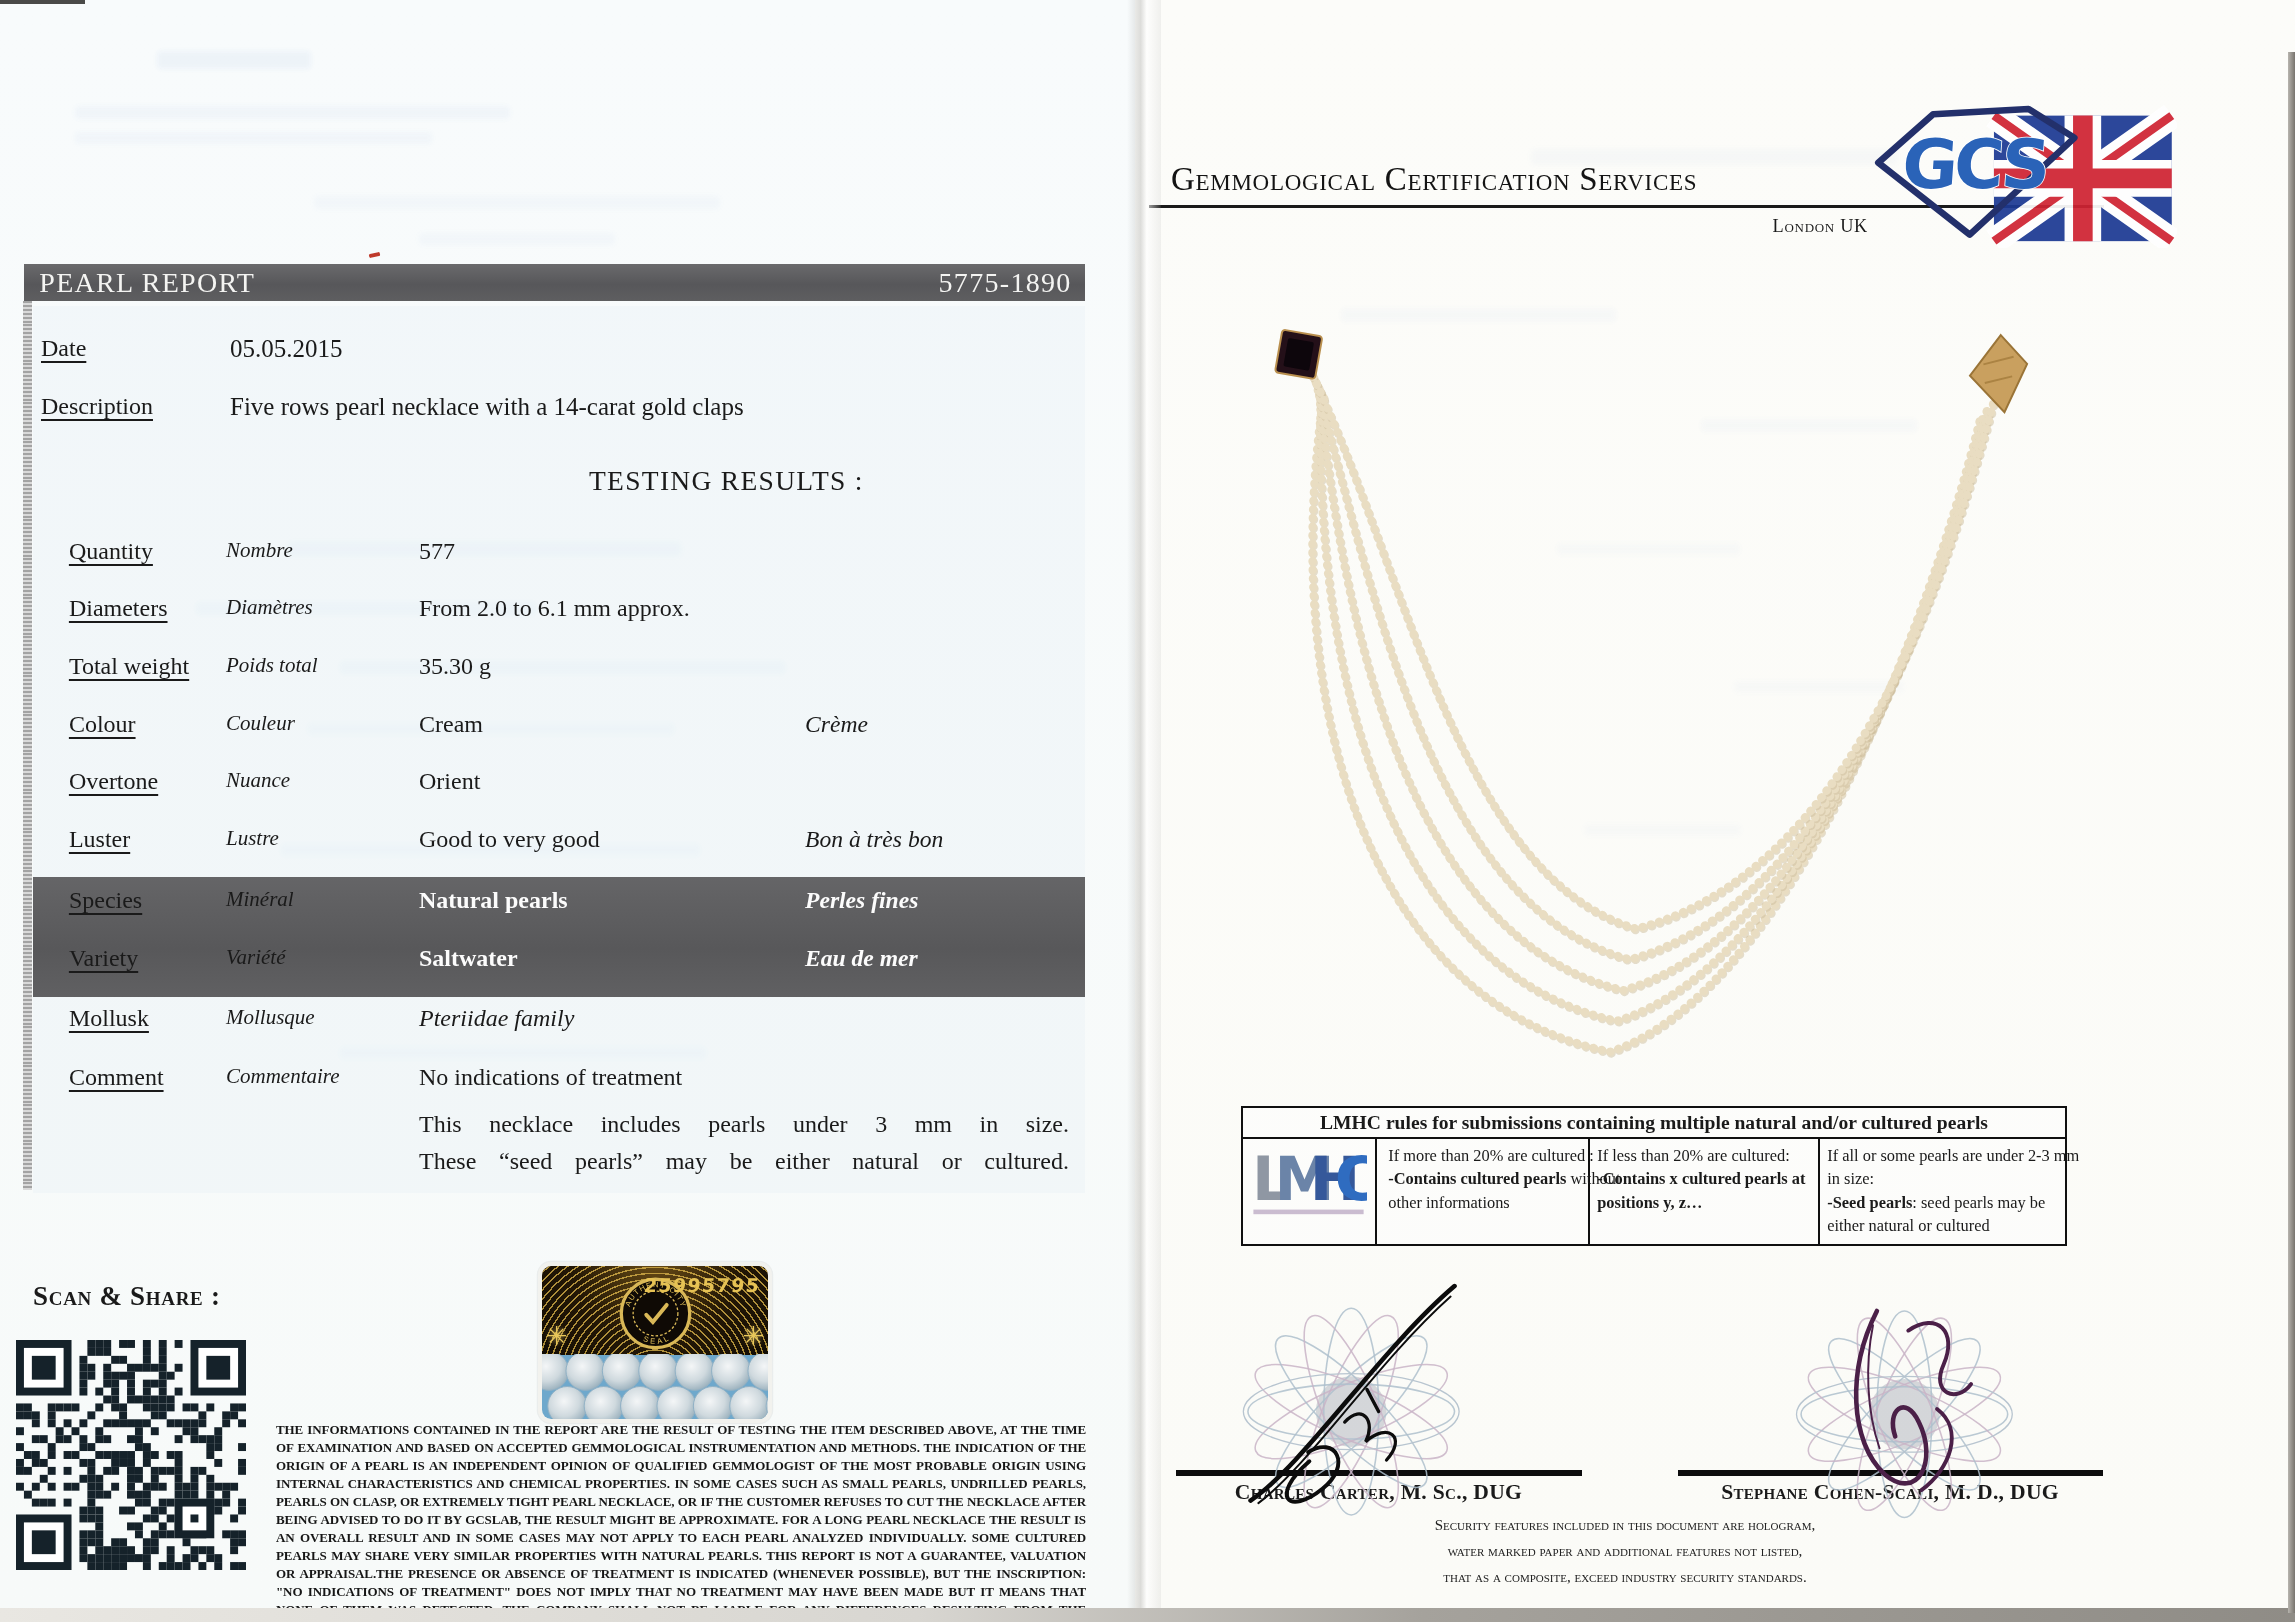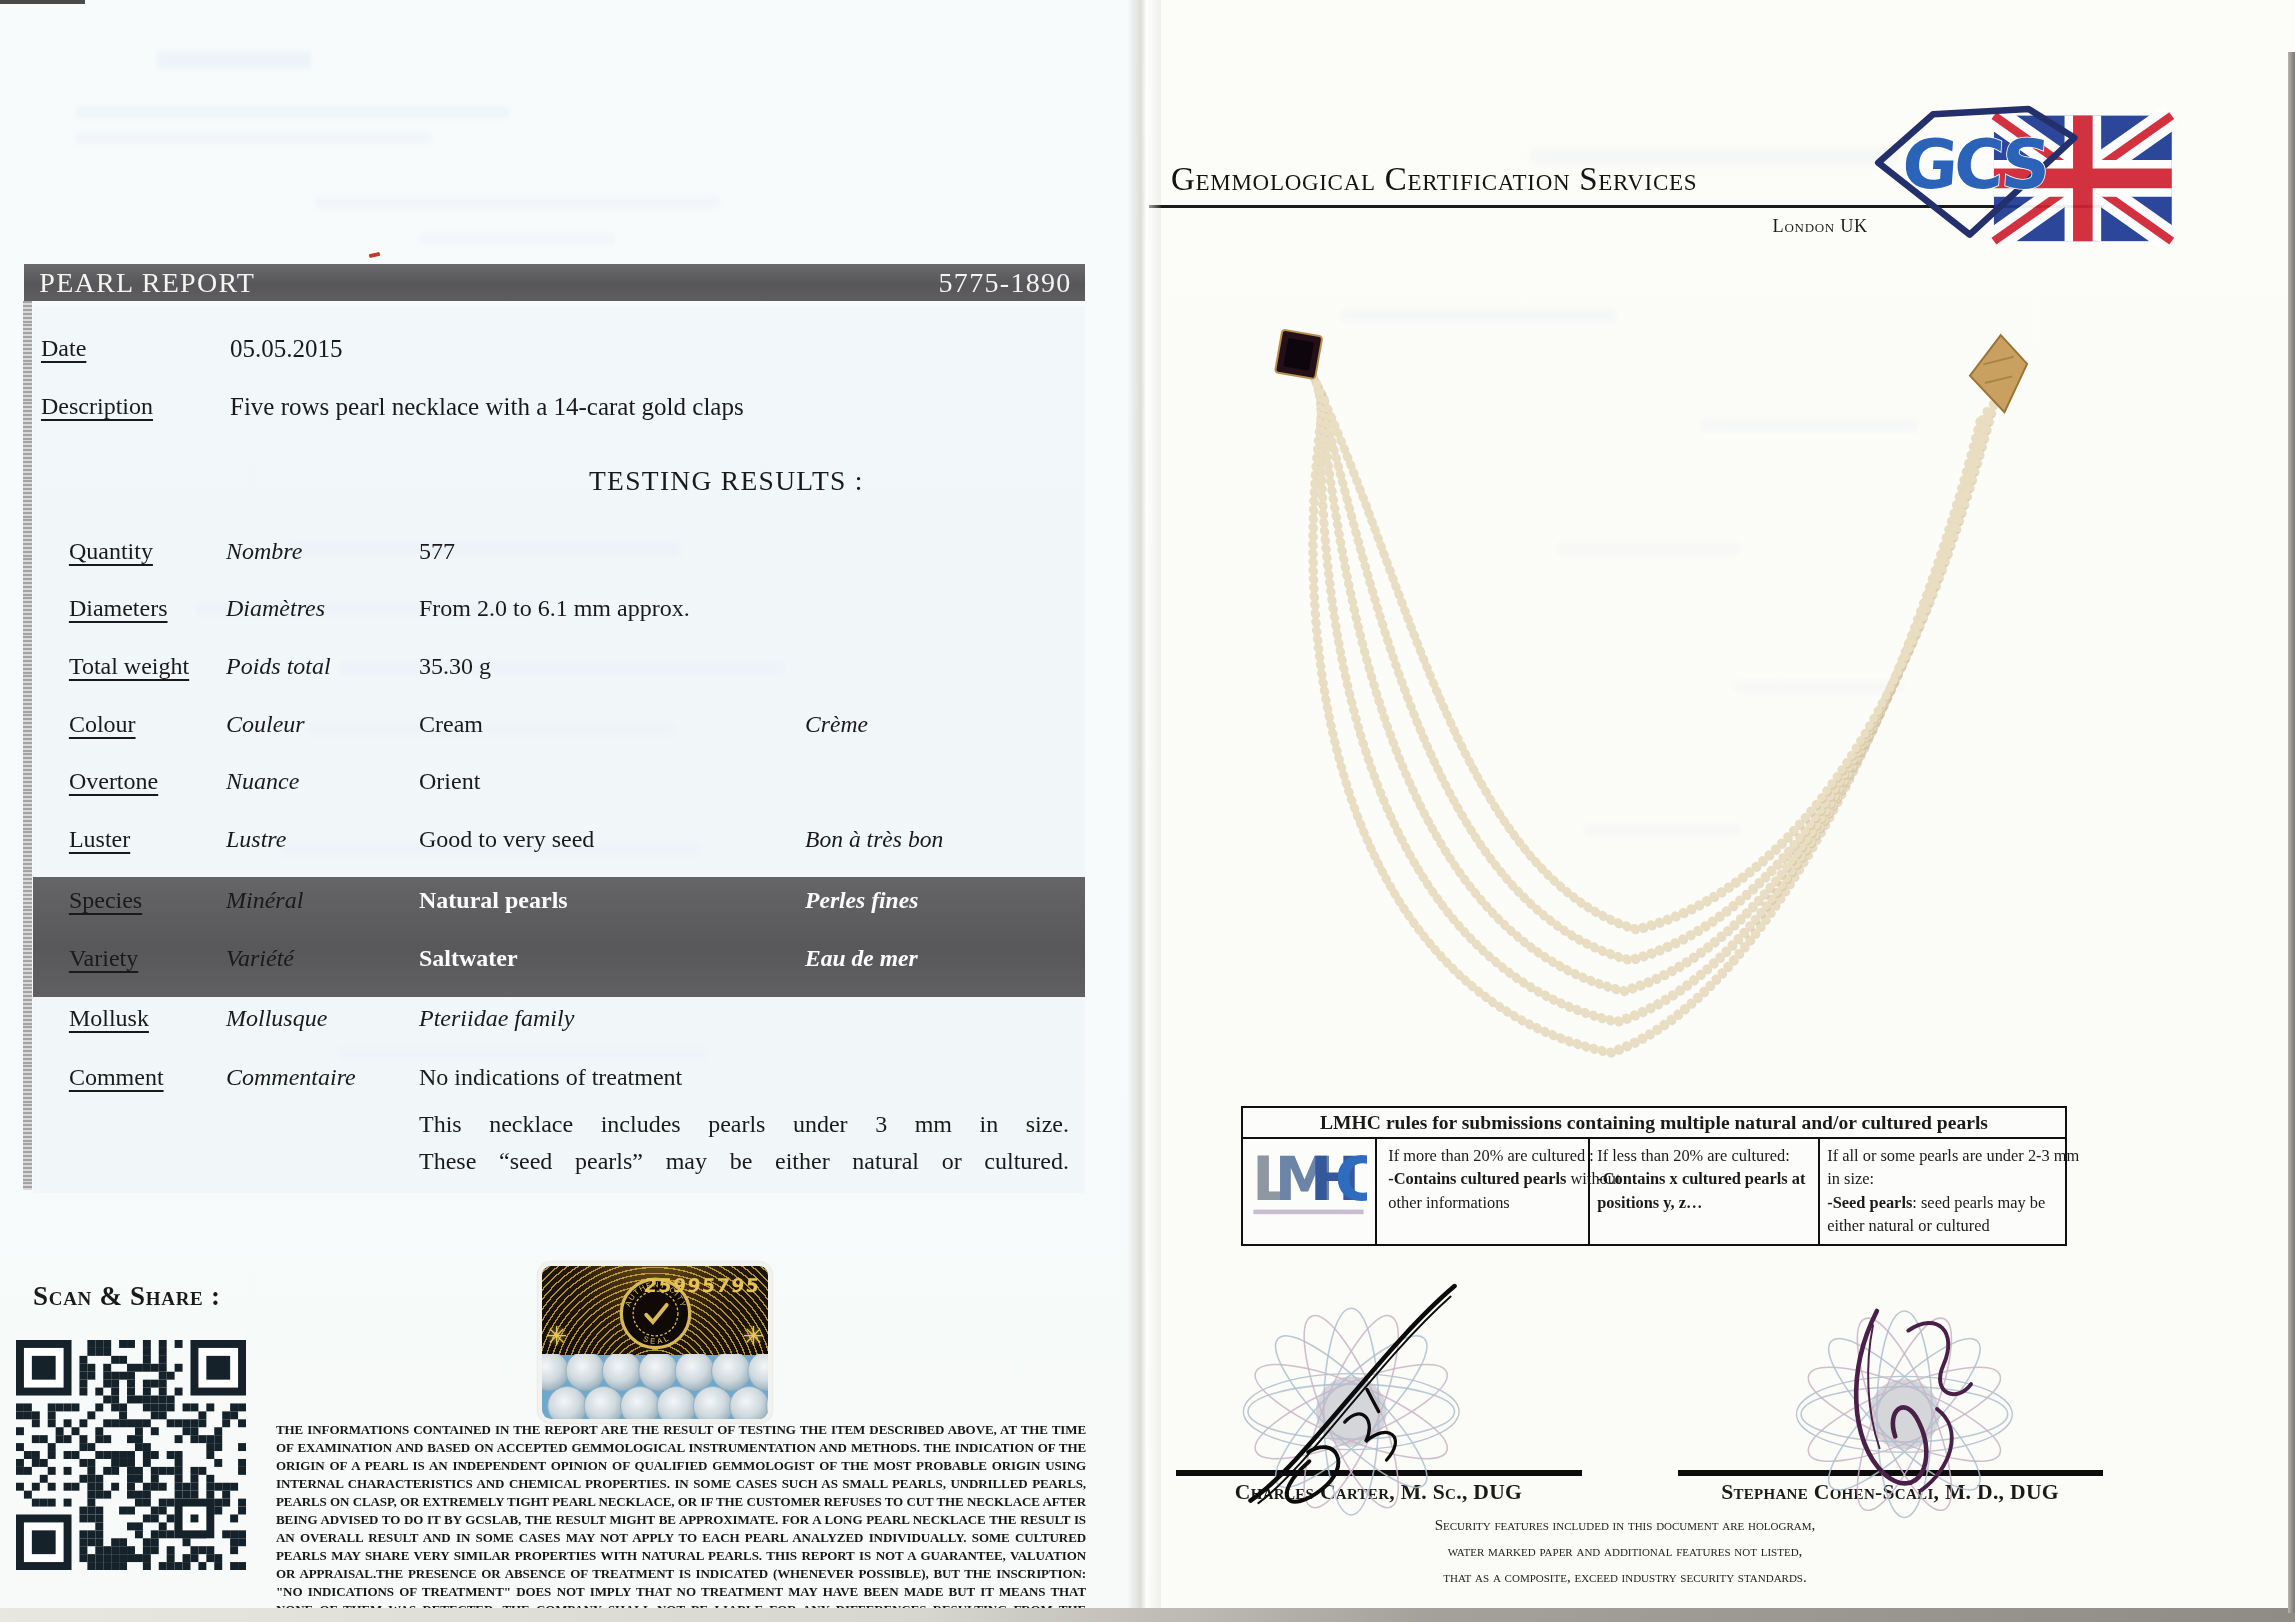--- a/index.html
+++ b/index.html
@@ -24,21 +24,21 @@
       color:#f4f4f2;display:flex;justify-content:space-between;align-items:center;
       padding:0 13px 0 15.7px;font-size:28px;letter-spacing:1.3px;}
   .side-strip{left:23px;top:301px;width:8.5px;height:889px;
       background:repeating-linear-gradient(180deg,#a3a3a3 0 2px,#d9d9d9 2px 3.9px);}
   .flabel{font-size:24px;text-decoration:underline;text-decoration-thickness:2px;text-underline-offset:5.2px;}
   .fvalue{font-size:25px;}
   .testing-title{left:589px;top:465px;font-size:27.5px;letter-spacing:1.3px;}
   .trow{position:absolute;left:33px;width:1052px;height:58px;}
   .trow .en{position:absolute;left:7.9px;top:0;font-size:24px;text-decoration:underline;
             text-decoration-thickness:2px;text-underline-offset:5.2px;margin-left:28px;}
-  .trow .fr{position:absolute;left:193px;top:0;font-size:24px;font-style:italic;}
+  .trow .fr{position:absolute;left:193px;top:0;font-size:21px;font-style:italic;}
   .trow .val{position:absolute;left:386px;top:0;font-size:24px;}
   .trow .fr2{position:absolute;left:730px;top:0;font-size:23.6px;font-style:italic;margin-left:42px;}
   .dark-band{left:33px;top:877px;width:1052px;height:120px;
       background:linear-gradient(180deg,#656567,#58585a 60%,#606062);}
   .trow.dark .val,.trow.dark .fr2{color:#fcfcfc;font-weight:bold;}
   .trow .val.ital{font-style:italic;}
   .note{left:419px;top:1111px;width:650px;}
   .note div{font-size:24px;height:37px;text-align:justify;text-align-last:justify;}
   .scan-share{left:33px;top:1281px;font-size:27px;font-weight:bold;font-variant:small-caps;letter-spacing:0.7px;}
   .disclaimer{left:276px;top:1421px;width:810px;font-size:13px;line-height:18px;
@@ -138,21 +138,21 @@
   </div>
   <div class="trow" style="top:768px">
     <span class="en">Overtone</span>
     <span class="fr">Nuance</span>
     <span class="val">Orient</span>
     <span class="fr2"></span>
   </div>
   <div class="trow" style="top:826px">
     <span class="en">Luster</span>
     <span class="fr">Lustre</span>
-    <span class="val">Good to very seed</span>
+    <span class="val">Good to very good</span>
     <span class="fr2">Bon à très bon</span>
   </div>
   <div class="trow dark" style="top:887px">
     <span class="en">Species</span>
     <span class="fr">Minéral</span>
     <span class="val">Natural pearls</span>
     <span class="fr2">Perles fines</span>
   </div>
   <div class="trow dark" style="top:945px">
     <span class="en">Variety</span>

